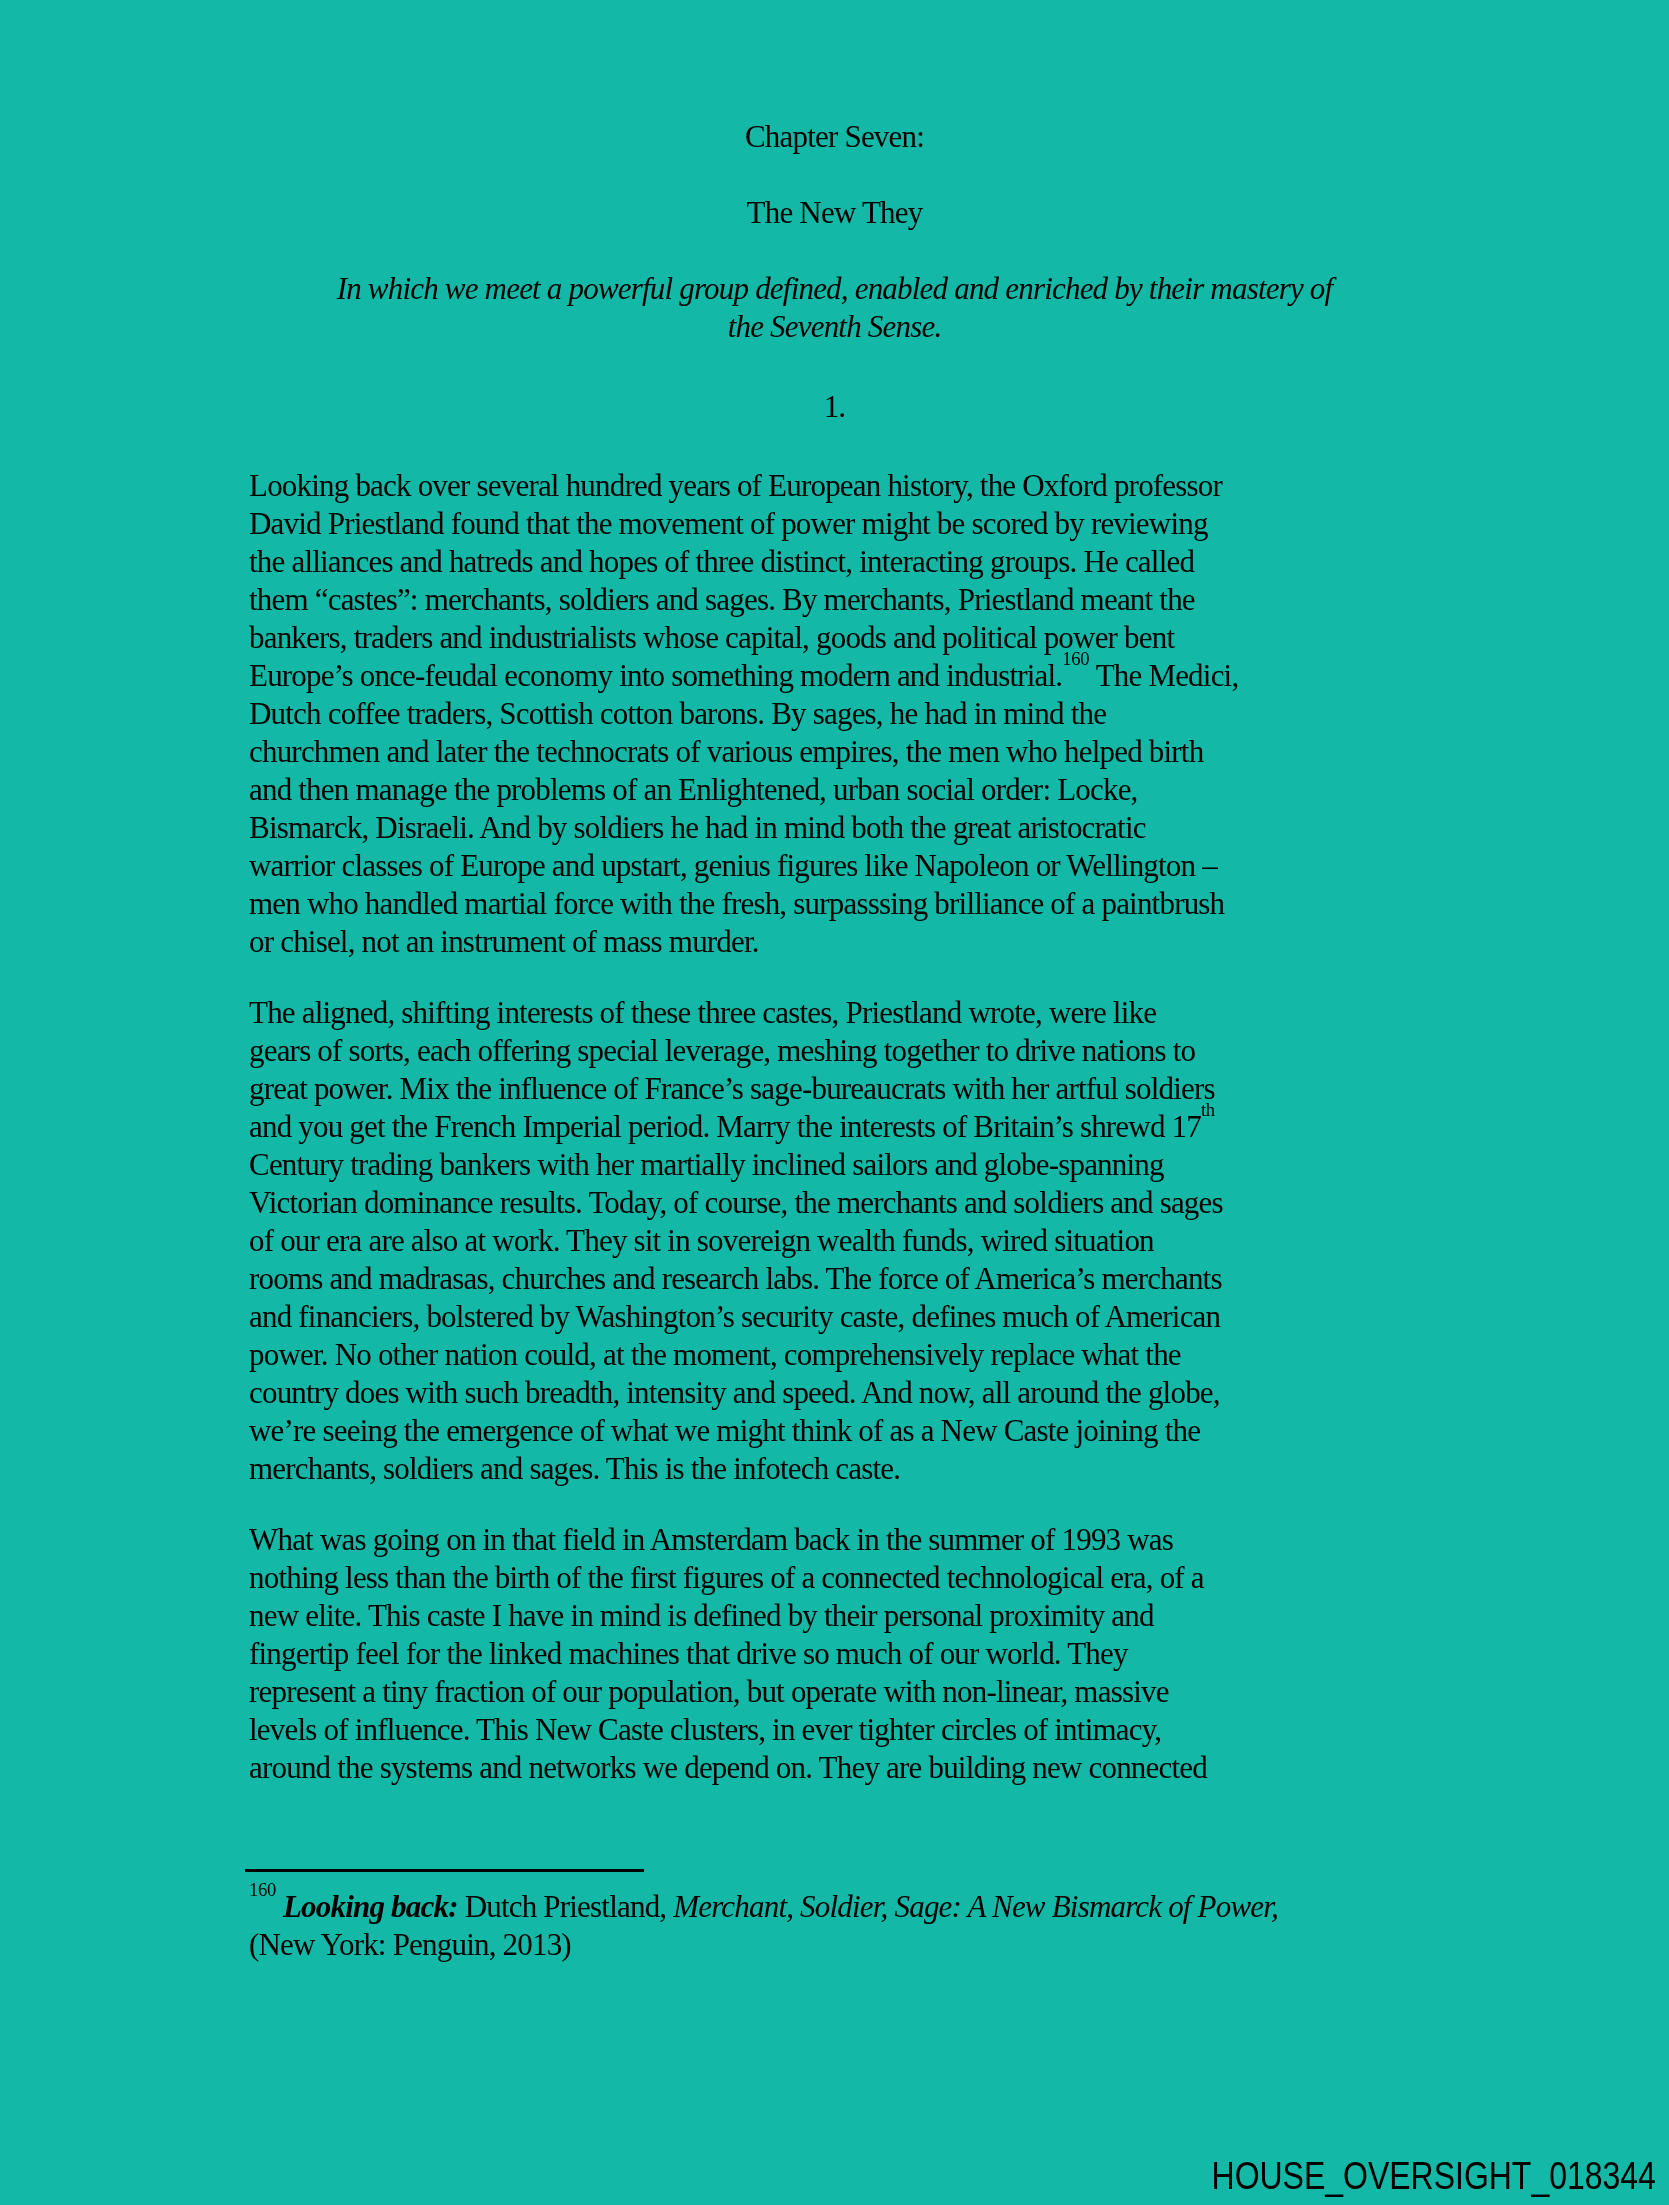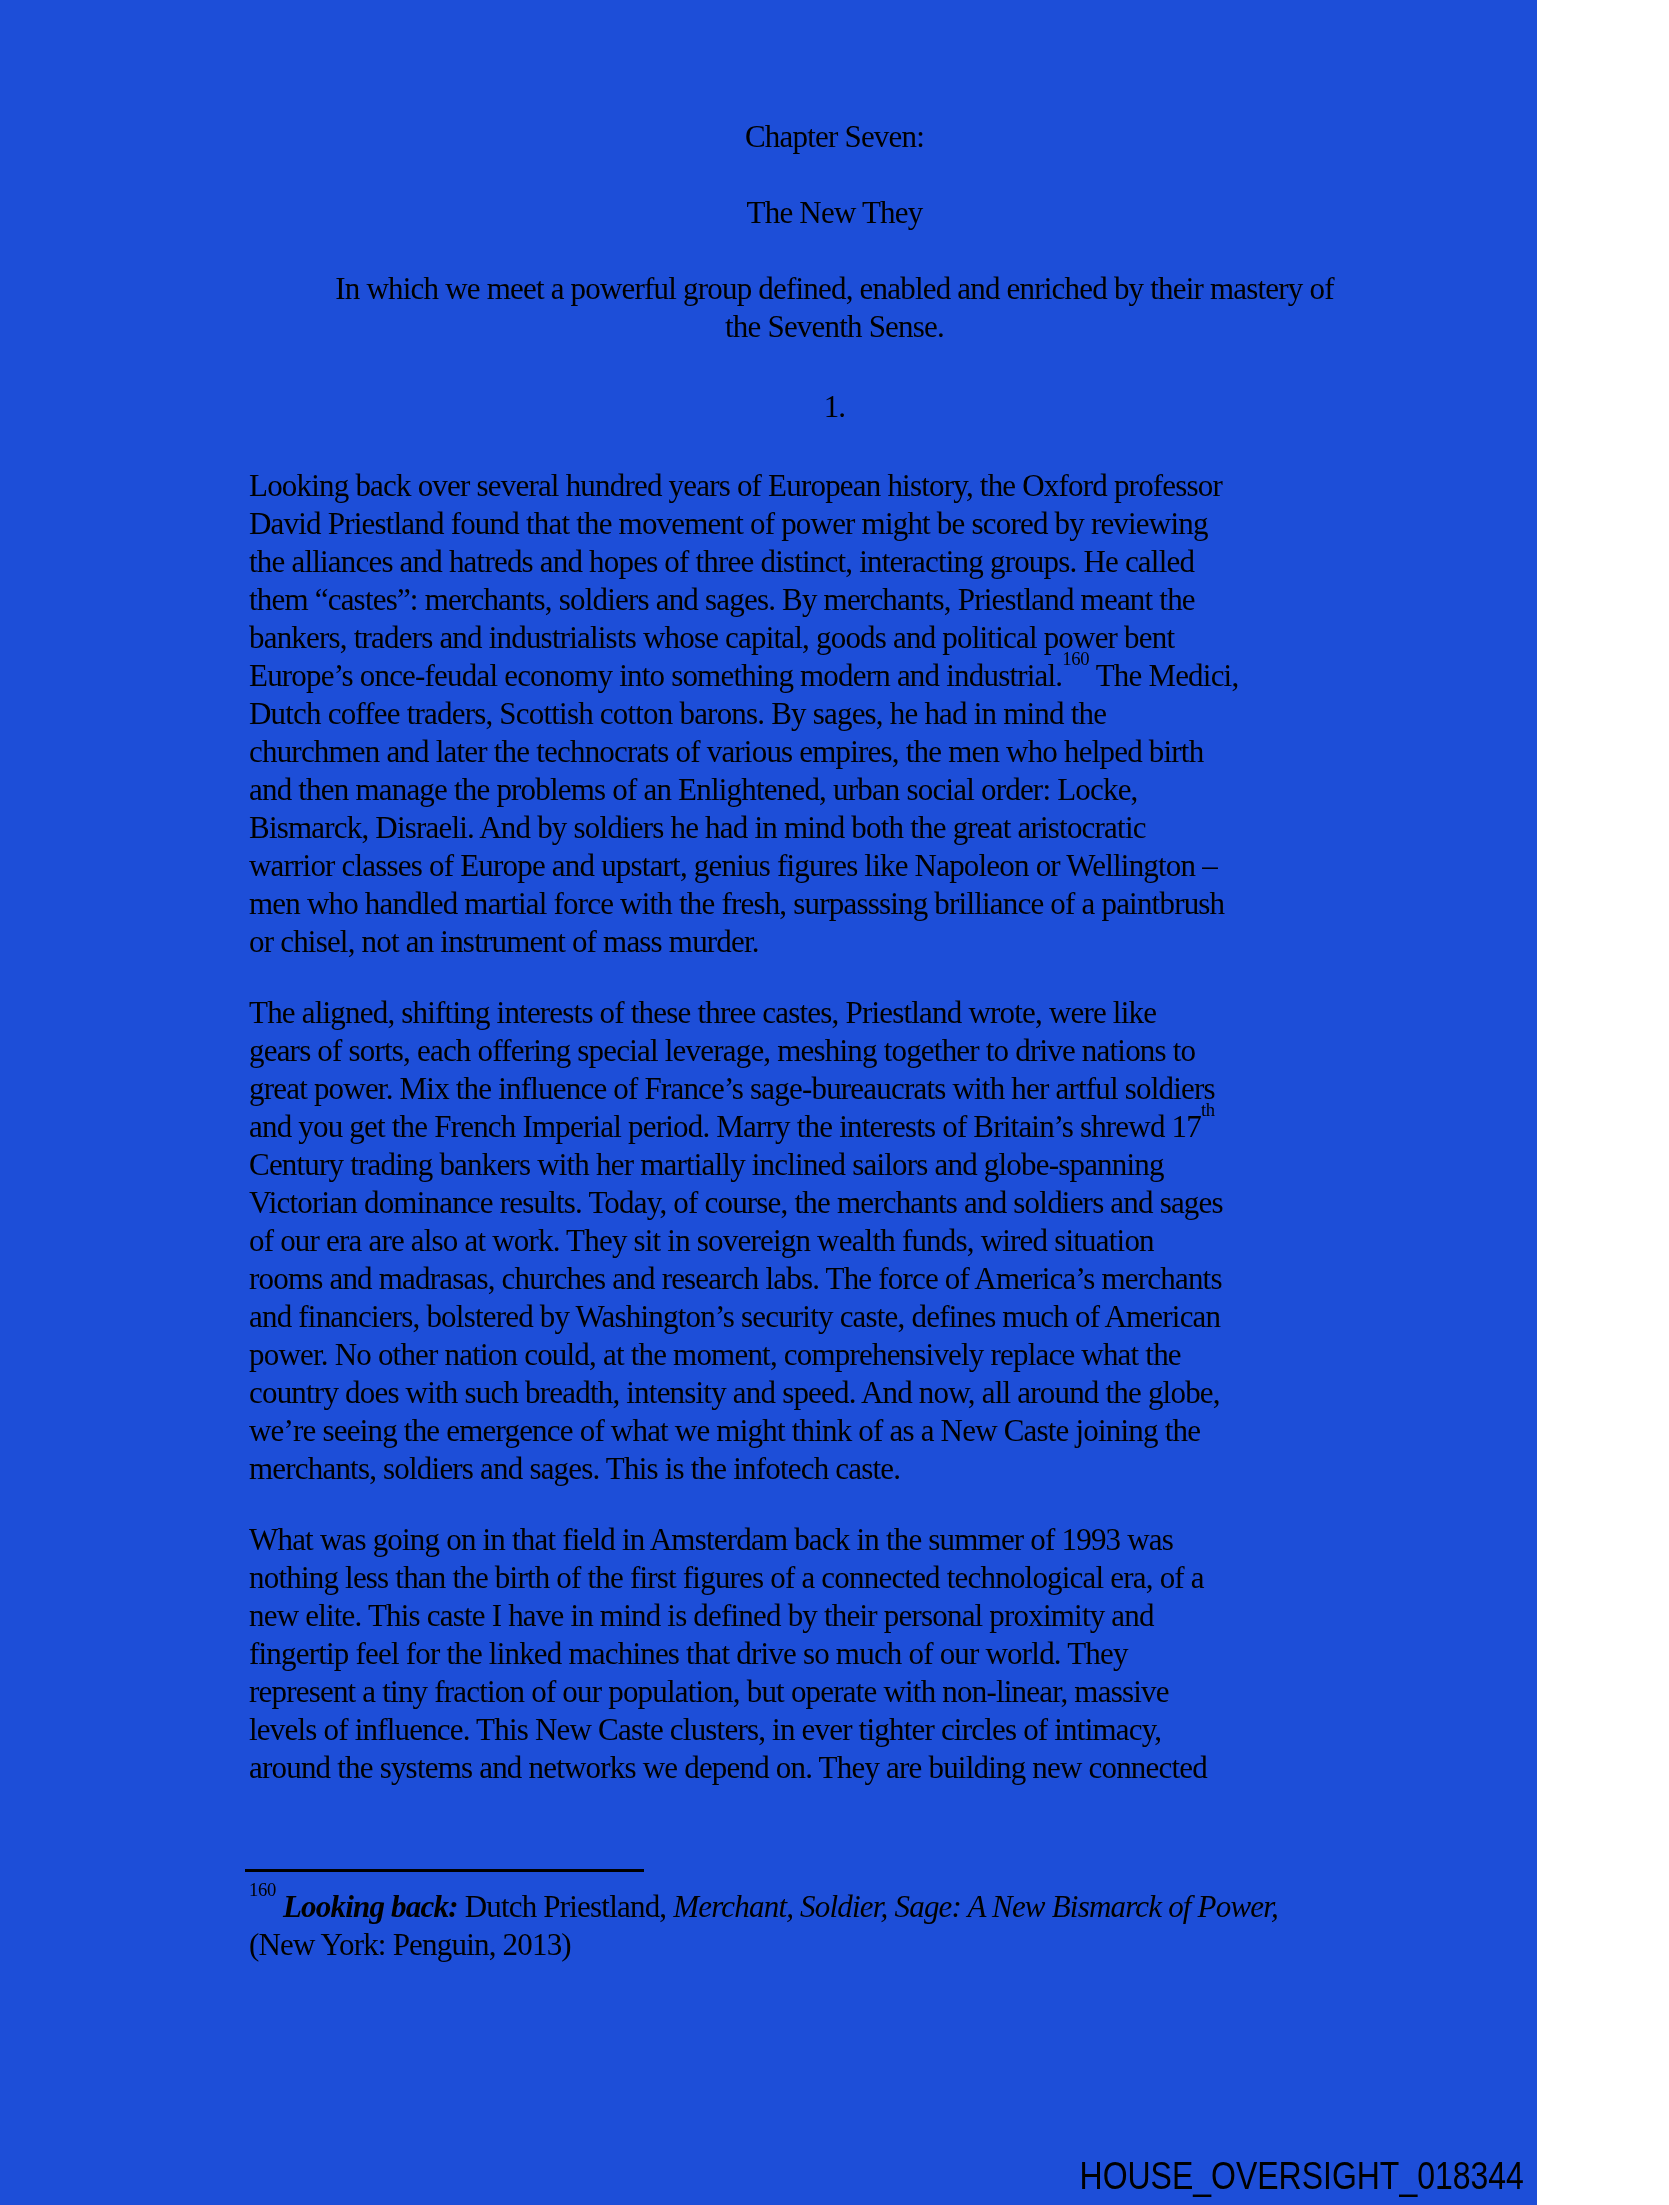--- a/index.html
+++ b/index.html
@@ -1,20 +1,20 @@
 <!DOCTYPE html>
 <html style="font-size:10.5px"><head>
 <meta charset="utf-8">
 <style>
   html, body { margin: 0; padding: 0; background: #ffffff; }
   .page {
     position: relative;
-    width: 1537px;
+    width: 1669px;
     height: 2205px;
-    background: #1d4ed8;
+    background: #14b8a6;
     color: #000000;
     font-family: "Liberation Serif", serif;
     overflow: hidden;
   }
   .line-block, .par {
     font-size: 31px;
     letter-spacing: -0.8px;
     line-height: 38px;
     white-space: pre-line;
     margin: 0;
@@ -26,21 +26,21 @@
     text-align: center;
   }
   .par {
     position: absolute;
     left: 249px;
     width: 1384px;
     text-align: left;
   }
   .chapter-label { top: 118px; }
   .chapter-title { top: 194px; }
-  .epigraph { top: 270px; }
+  .epigraph { top: 270px; font-style: italic; }
   .section-number { top: 388px; }
   .p1 { top: 467px; }
   .p2 { top: 994px; }
   .p3 { top: 1521px; }
   sup {
     font-size: 0.6em;
     line-height: 0;
     position: relative;
     top: -0.5em;
     letter-spacing: -0.3px;

